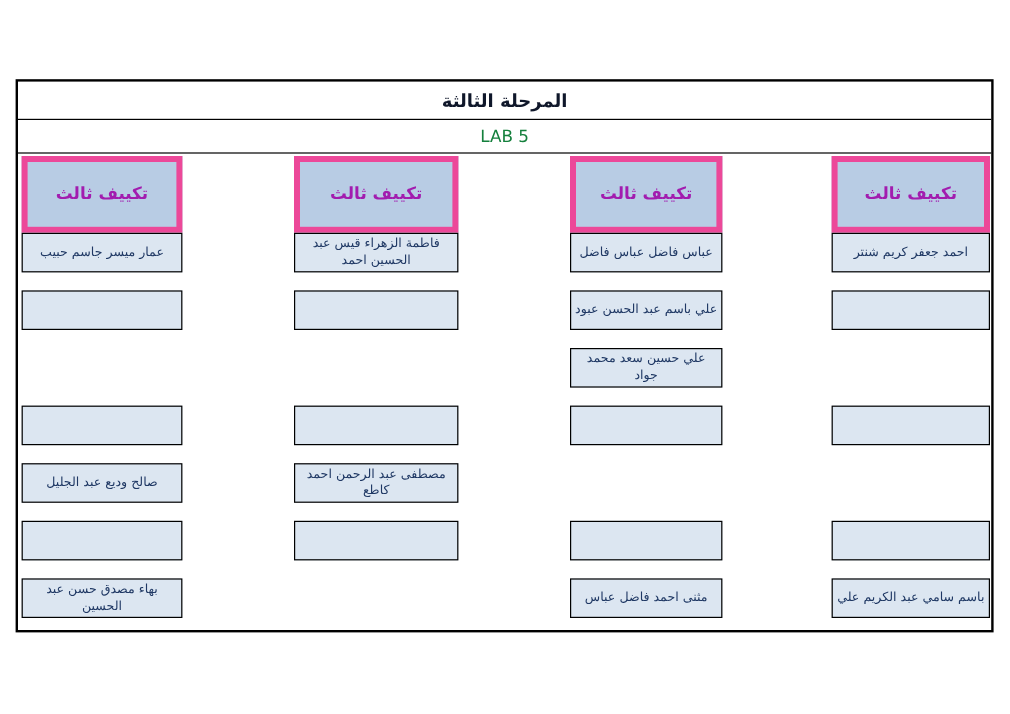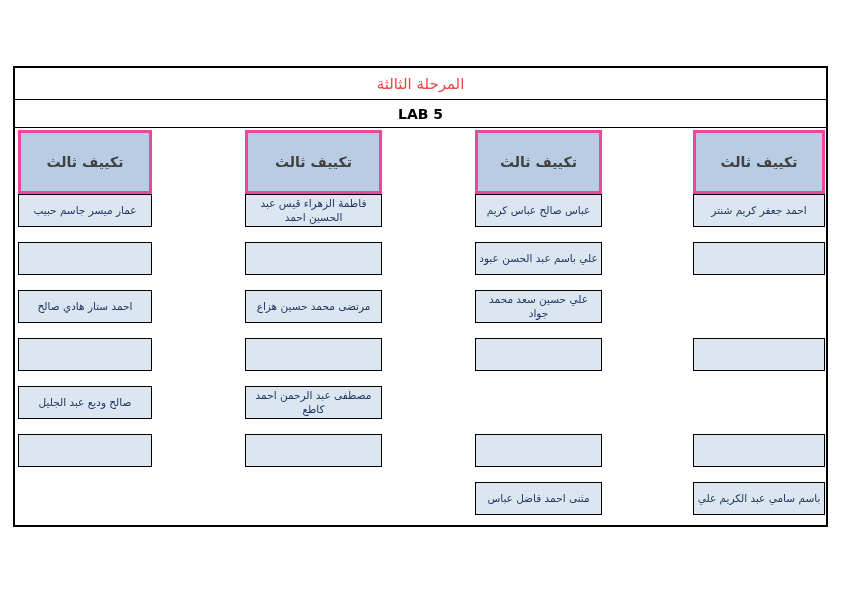--- a/index.html
+++ b/index.html
@@ -24,34 +24,34 @@
     border: 2px solid #000;
     box-sizing: border-box;
     background: #fff;
   }
   .title-row {
     height: 32px;
     border-bottom: 1.5px solid #000;
     display: flex;
     align-items: center;
     justify-content: center;
-    font-weight: normal;
+    font-weight: bold;
     font-size: 15px;
-    color: #ef4444;
+    color: #0f172a;
     box-sizing: border-box;
   }
   .lab-row {
     height: 28px;
     border-bottom: 1.5px solid #000;
     display: flex;
     align-items: center;
     justify-content: center;
-    font-weight: bold;
+    font-weight: normal;
     font-size: 14px;
-    color: #000000;
+    color: #15803d;
     box-sizing: border-box;
     direction: ltr;
   }
   .cols-area {
     position: relative;
     height: 397px;
   }
   .group {
     position: absolute;
     top: 0;
@@ -63,28 +63,28 @@
   .g3 { left: 230px; width: 137px; }
   .g4 { left: 3px;   width: 134px; }
 
   .hdr {
     position: absolute;
     left: 0;
     top: 2px;
     width: 100%;
     height: 64px;
     background: #b8cce4;
-    border: 3px solid #ec4899;
+    border: 5px solid #ec4899;
     box-sizing: border-box;
     display: flex;
     align-items: center;
     justify-content: center;
     font-weight: bold;
     font-size: 14px;
-    color: #404040;
+    color: #a21caf;
     direction: rtl;
   }
   .cell {
     position: absolute;
     left: 0;
     width: 100%;
     min-height: 33px;
     background: #dce6f1;
     border: 1px solid #000;
     box-sizing: border-box;
@@ -117,40 +117,39 @@
       <div class="group g1">
           <div class="hdr">تكييف ثالث</div>
           <div class="cell r0">احمد جعفر كريم شنتر</div>
           <div class="cell r1"></div>
           <div class="cell r3"></div>
           <div class="cell r5"></div>
           <div class="cell r6">باسم سامي عبد الكريم علي</div>
         </div>
       <div class="group g2">
           <div class="hdr">تكييف ثالث</div>
-          <div class="cell r0">عباس صالح عباس كريم</div>
+          <div class="cell r0">عباس فاضل عباس فاضل</div>
           <div class="cell r2">علي حسين سعد محمد جواد</div>
           <div class="cell r1">علي باسم عبد الحسن عبود</div>
           <div class="cell r3"></div>
           <div class="cell r5"></div>
           <div class="cell r6">مثنى احمد فاضل عباس</div>
         </div>
       <div class="group g3">
           <div class="hdr">تكييف ثالث</div>
           <div class="cell r0">فاطمة الزهراء قيس عبد الحسين احمد</div>
           <div class="cell r1"></div>
-          <div class="cell r2">مرتضى محمد حسين هزاع</div>
           <div class="cell r3"></div>
           <div class="cell r4">مصطفى عبد الرحمن احمد كاطع</div>
           <div class="cell r5"></div>
         </div>
       <div class="group g4">
           <div class="hdr">تكييف ثالث</div>
           <div class="cell r0">عمار ميسر جاسم حبيب</div>
           <div class="cell r1"></div>
-          <div class="cell r2">احمد ستار هادي صالح</div>
           <div class="cell r3"></div>
           <div class="cell r4">صالح وديع عبد الجليل</div>
           <div class="cell r5"></div>
+          <div class="cell r6">بهاء مصدق حسن عبد الحسين</div>
         </div>
     </div>
   </div>
 </div>
 
 </body></html>

